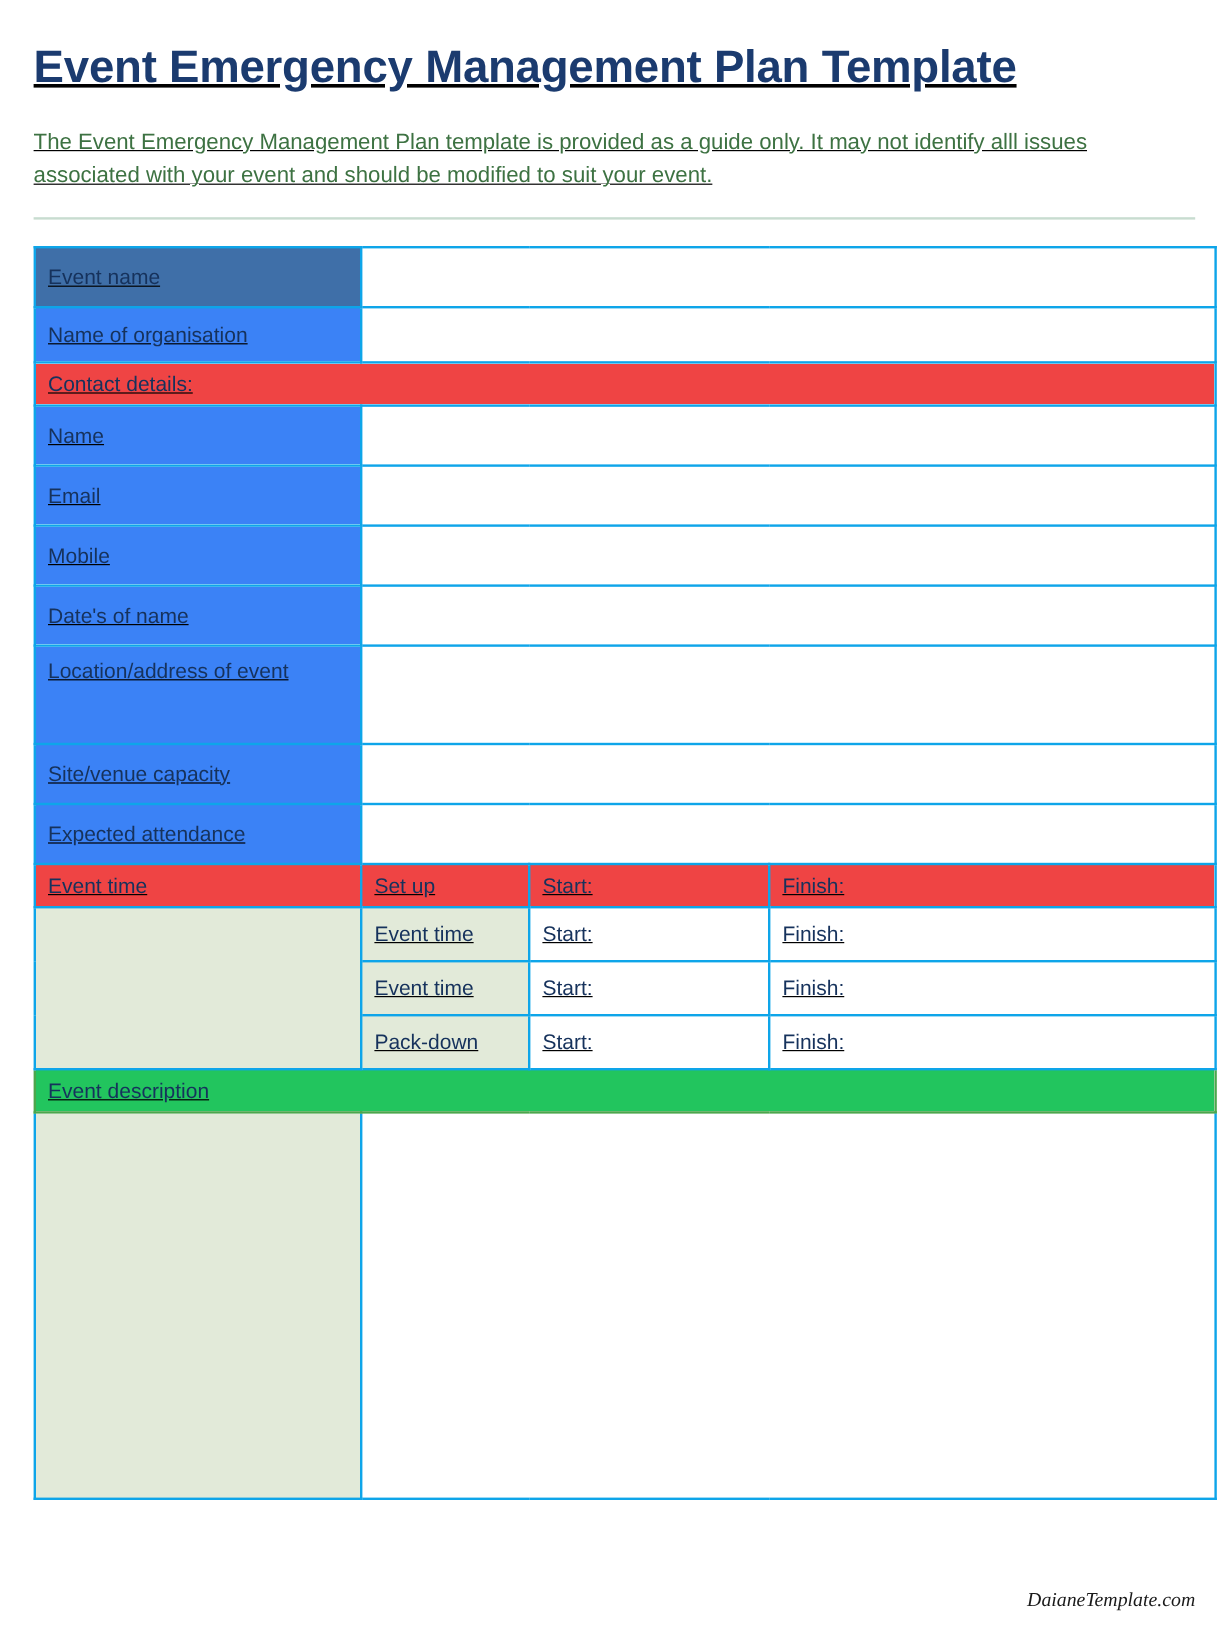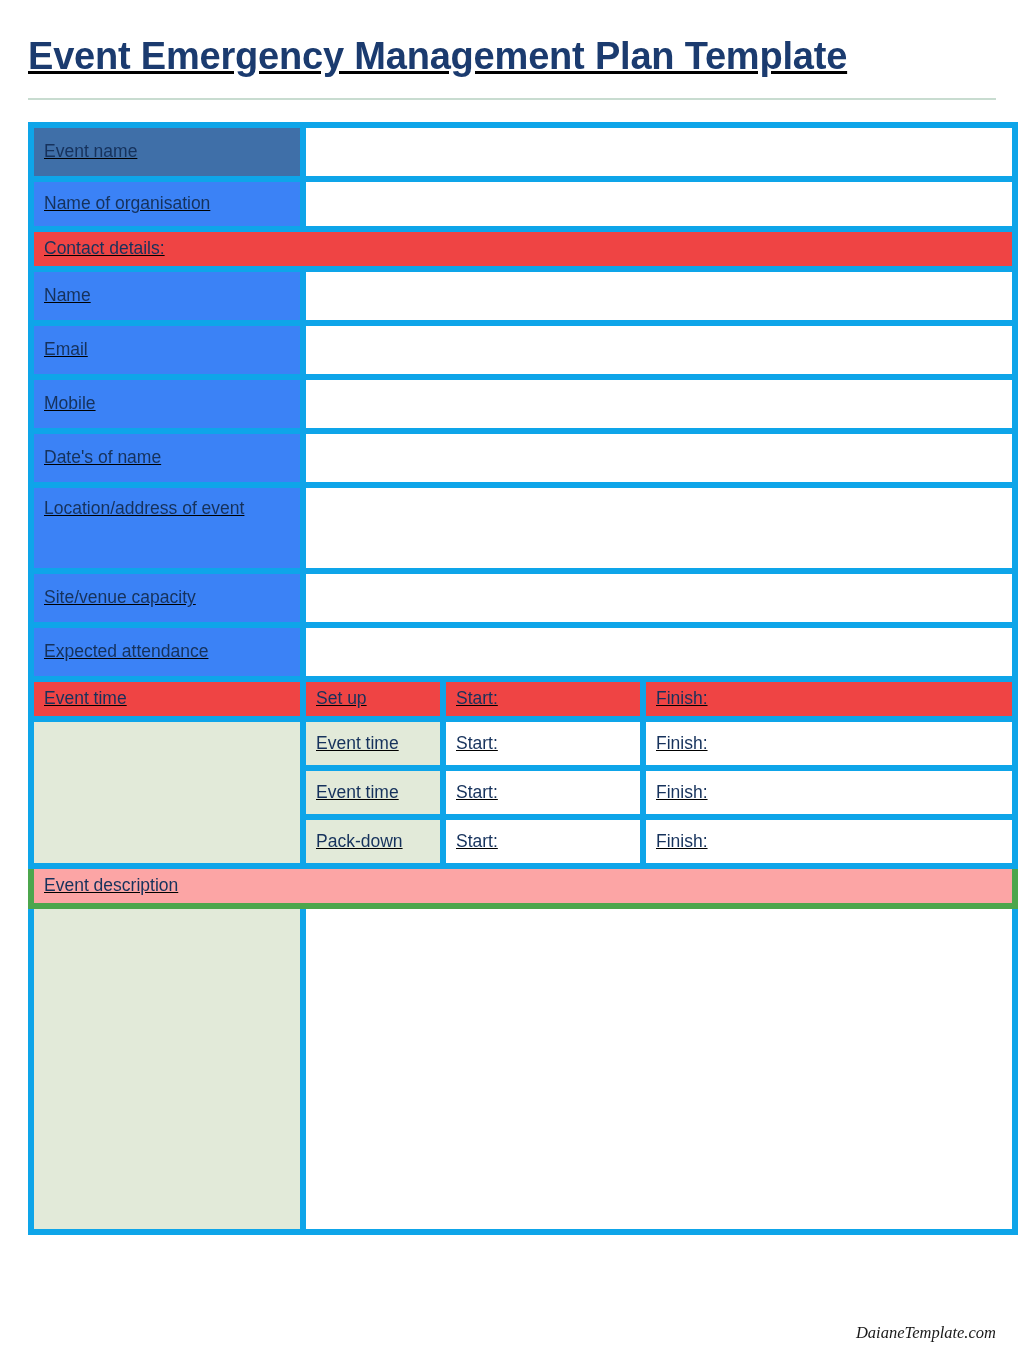--- a/index.html
+++ b/index.html
@@ -64,21 +64,21 @@
 
   
   table.form-table {
     margin: 22px 0 0 8px;
     width: calc(100% - 16px);
     border-collapse: collapse;
     table-layout: fixed;
     font-size: 17.5px;
   }
   table.form-table td {
-    border: 6px solid #0ea5e9;
+    border: 2px solid #0ea5e9;
     padding: 0 10px;
     color: #16325c;
     vertical-align: middle;
     overflow: hidden;
   }
 
   
   .lbl-blue {
     background: #3f6fa8;
     color: #ffffff;
@@ -90,21 +90,21 @@
   }
   .val-white {
     background: #ffffff;
   }
   .band-blue {
     background: #ef4444;
     color: #ffffff;
     height: 34px;
   }
   .band-green {
-    background: #fca5a5;
+    background: #22c55e;
     color: #ffffff;
     height: 34px;
     border-color: #4ca64c !important;
   }
   .cell-green-light {
     background: #e2ead9;
     color: #1d3d2a;
   }
   .cell-green-block {
     background: #e2ead9;
@@ -130,20 +130,21 @@
     color: #1a1a1a;
   }
 </style>
 </head>
 <body>
 
 <div class="page">
 
   <h1 class="doc-title">Event Emergency Management Plan Template</h1>
 
+  <p class="doc-intro">The Event Emergency Management Plan template is provided as a guide only. It may not identify alll issues associated with your event and should be modified to suit your event.</p>
 
   <div class="divider"></div>
 
 
   <table class="form-table">
     <colgroup>
       <col style="width:272px">
       <col style="width:140px">
       <col style="width:200px">
       <col style="width:372px">

